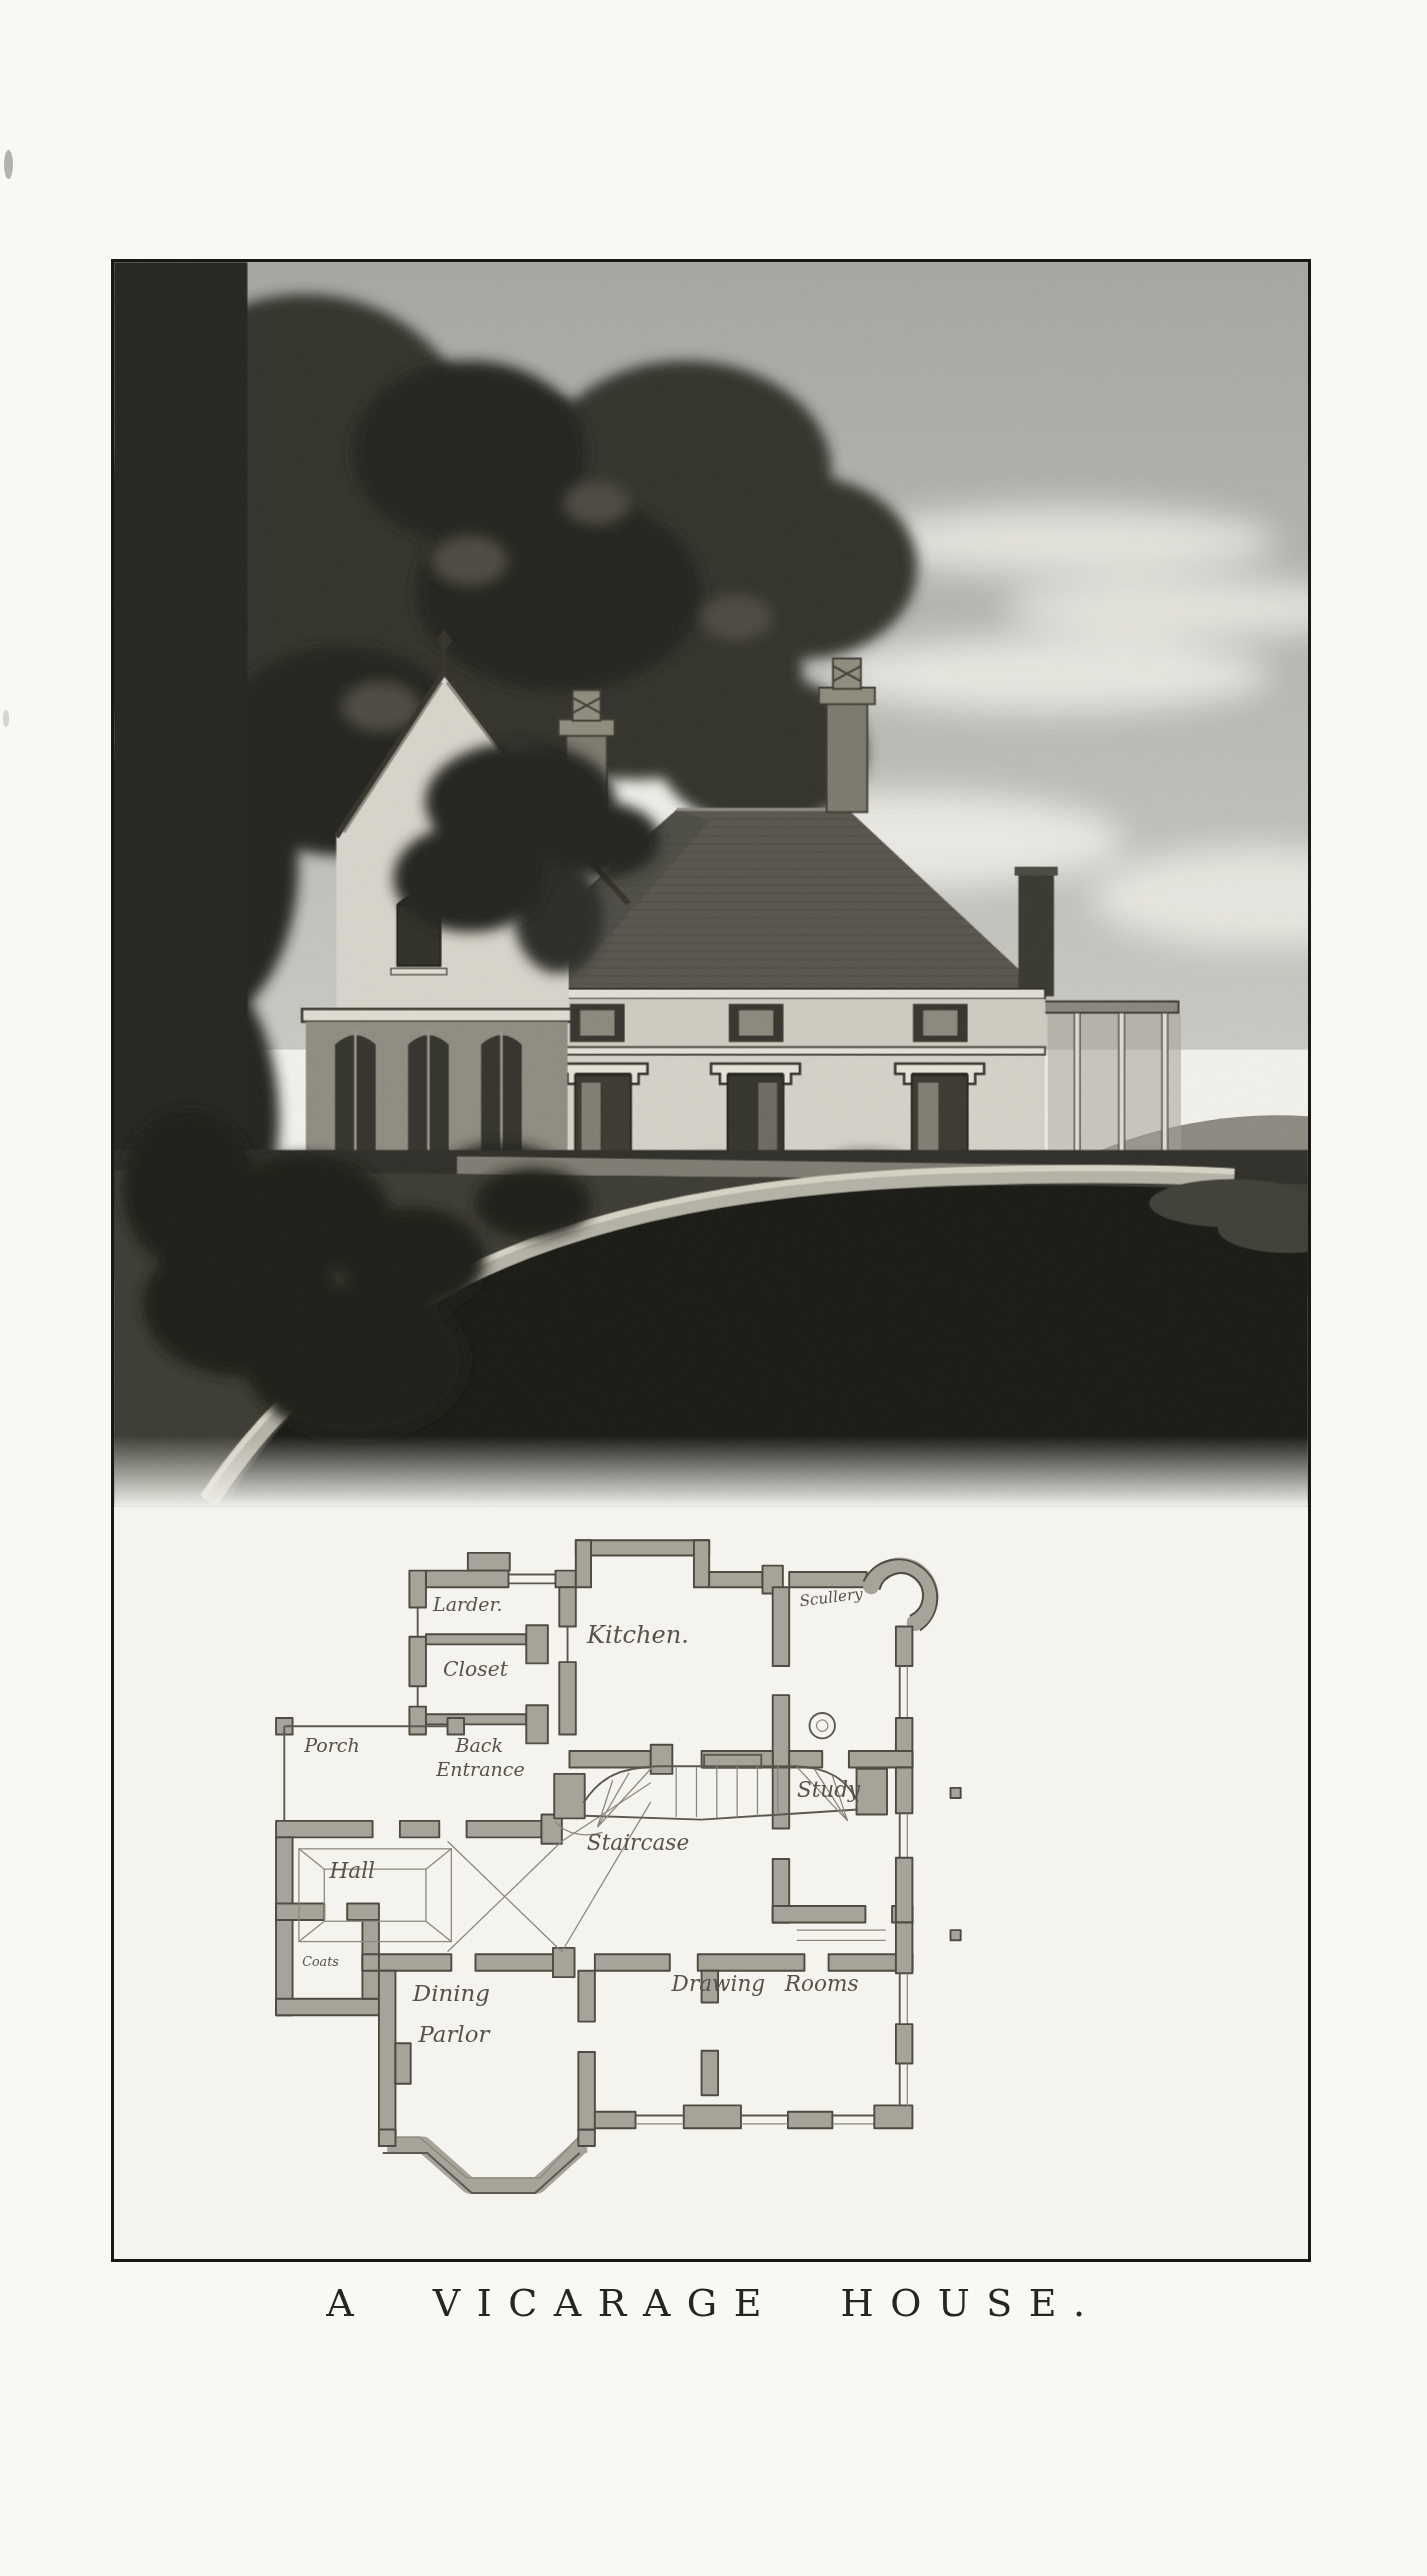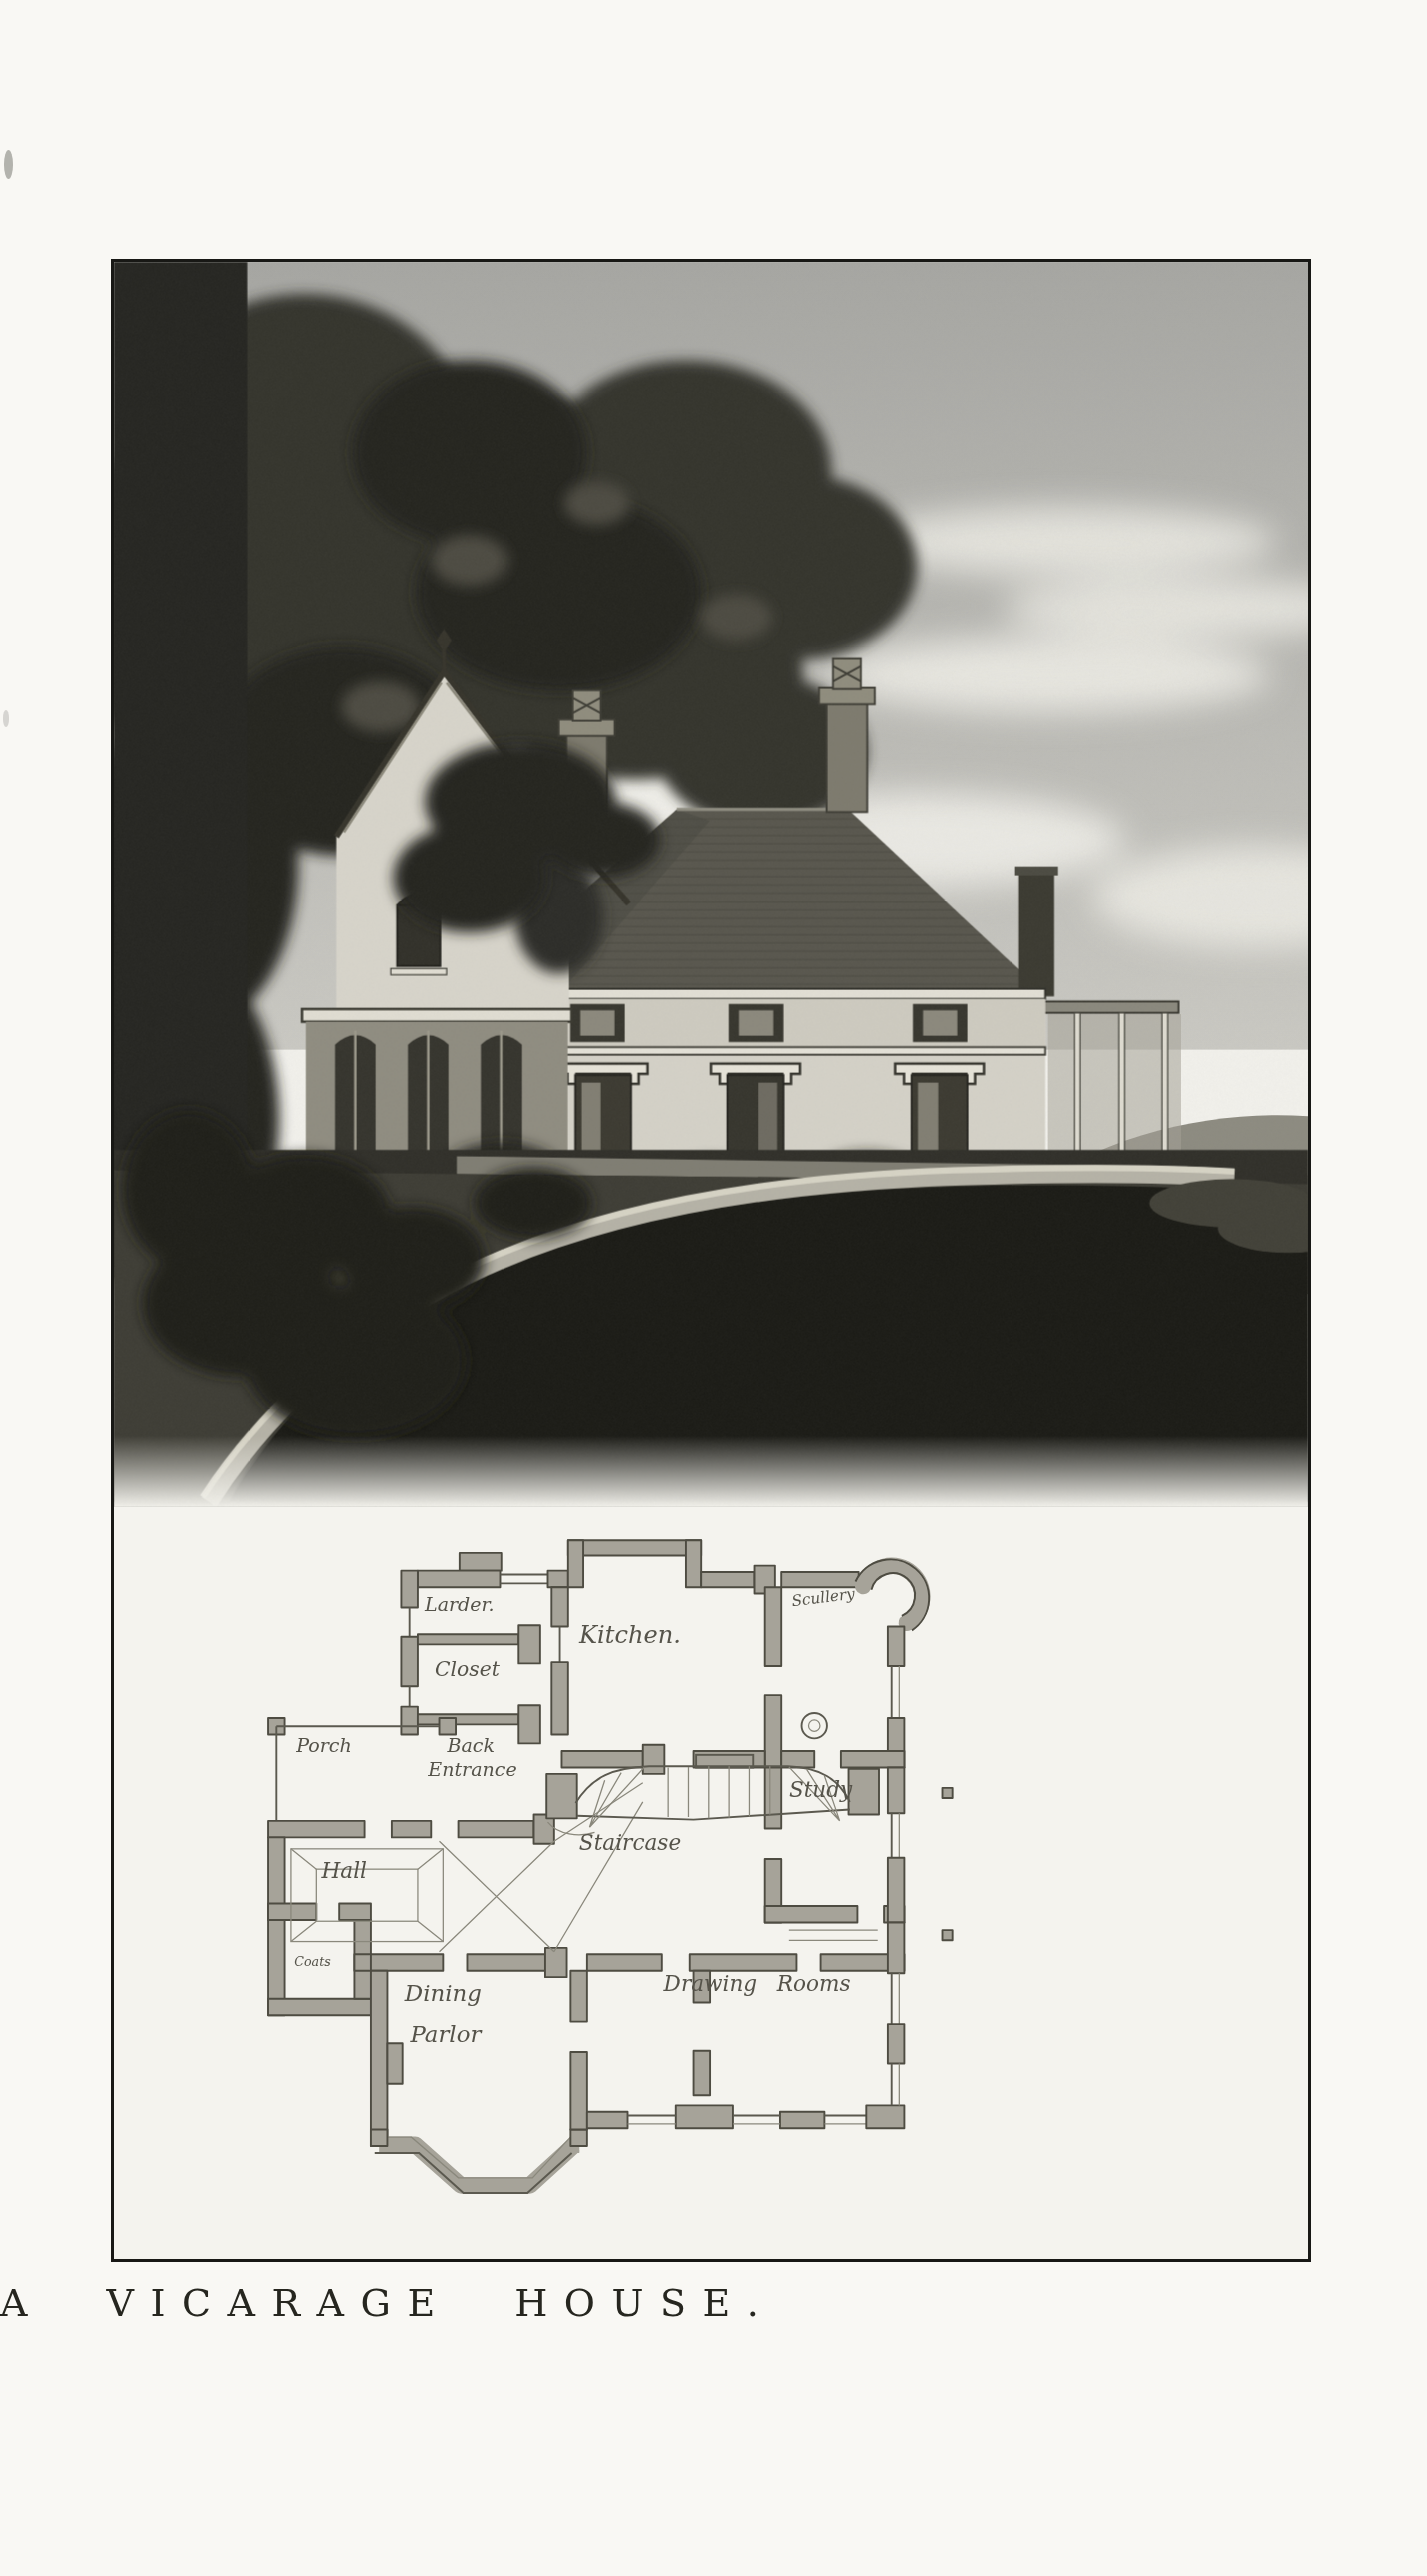--- a/index.html
+++ b/index.html
@@ -1,22 +1,22 @@
 <!DOCTYPE html>
 <html style="font-size:10.2px"><head>
 <meta charset="utf-8">
 <style>
   html,body{margin:0;padding:0;background:#f9f8f4;}
   .page{position:relative;width:1428px;height:2576px;background:#f9f8f4;overflow:hidden;
         font-family:"DejaVu Serif","Liberation Serif",serif;}
   .plate{position:absolute;left:111px;top:259px;width:1194px;height:1997px;
          border:3.2px solid #181815;background:#f4f3ee;}
   .illustration{position:absolute;left:0;top:0;}
-  .plan-wrap{position:absolute;left:135px;top:1254px;}
-  .caption{position:absolute;left:0;top:2281px;width:1428px;text-align:left;
+  .plan-wrap{position:absolute;left:143px;top:1254px;}
+  .caption{position:absolute;left:0;top:2281px;width:1428px;text-align:center;
            font-size:38px;letter-spacing:16.5px;word-spacing:34px;color:#26261f;}
   .speck{position:absolute;background:#6e6d66;border-radius:50%;opacity:.5;}
   svg text{font-family:"DejaVu Serif","Liberation Serif",serif;}
   .roomlabel{font-style:italic;fill:#55534a;text-anchor:middle;}
   .wall{fill:#a6a399;stroke:#4e4c42;stroke-width:3;stroke-linejoin:round;}
   .thin{stroke:#5b594f;stroke-width:3;fill:none;}
   .thin2{stroke:#8a887c;stroke-width:2;fill:none;}
   .bow{stroke:#a6a399;stroke-width:26;fill:none;stroke-linecap:round;}
   .bowedge{stroke:#4e4c42;stroke-width:3;fill:none;}
 </style>

